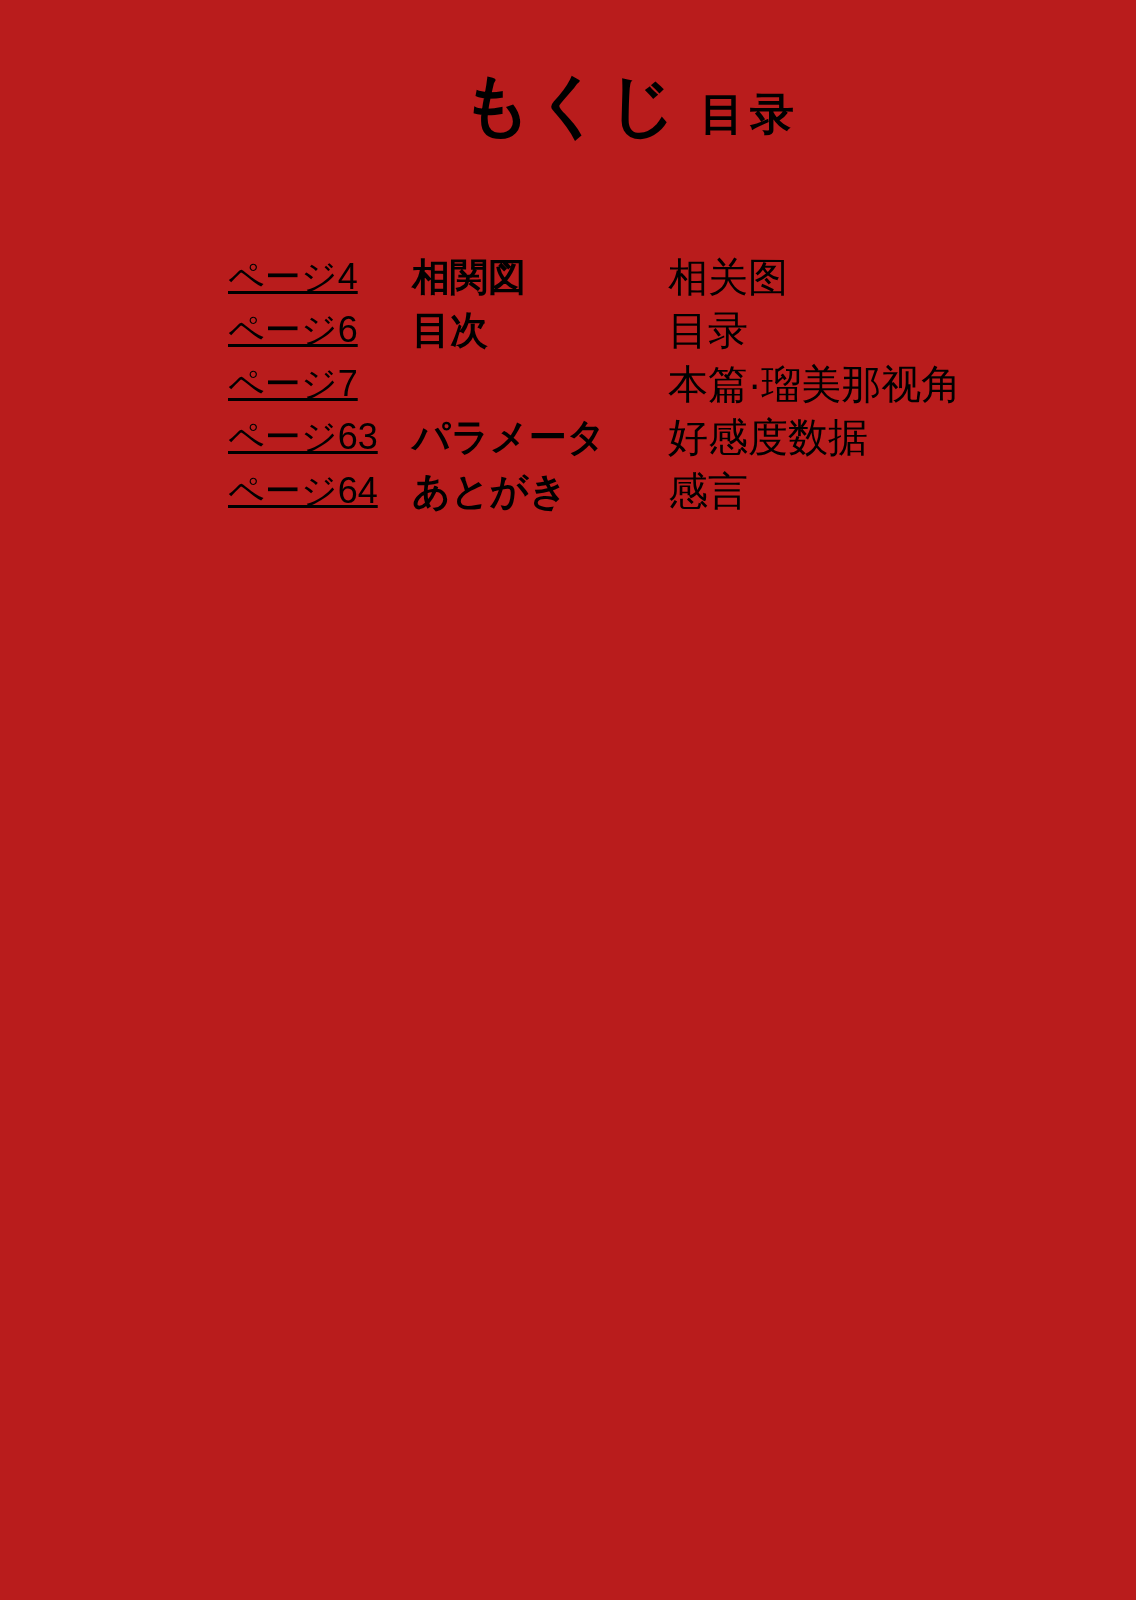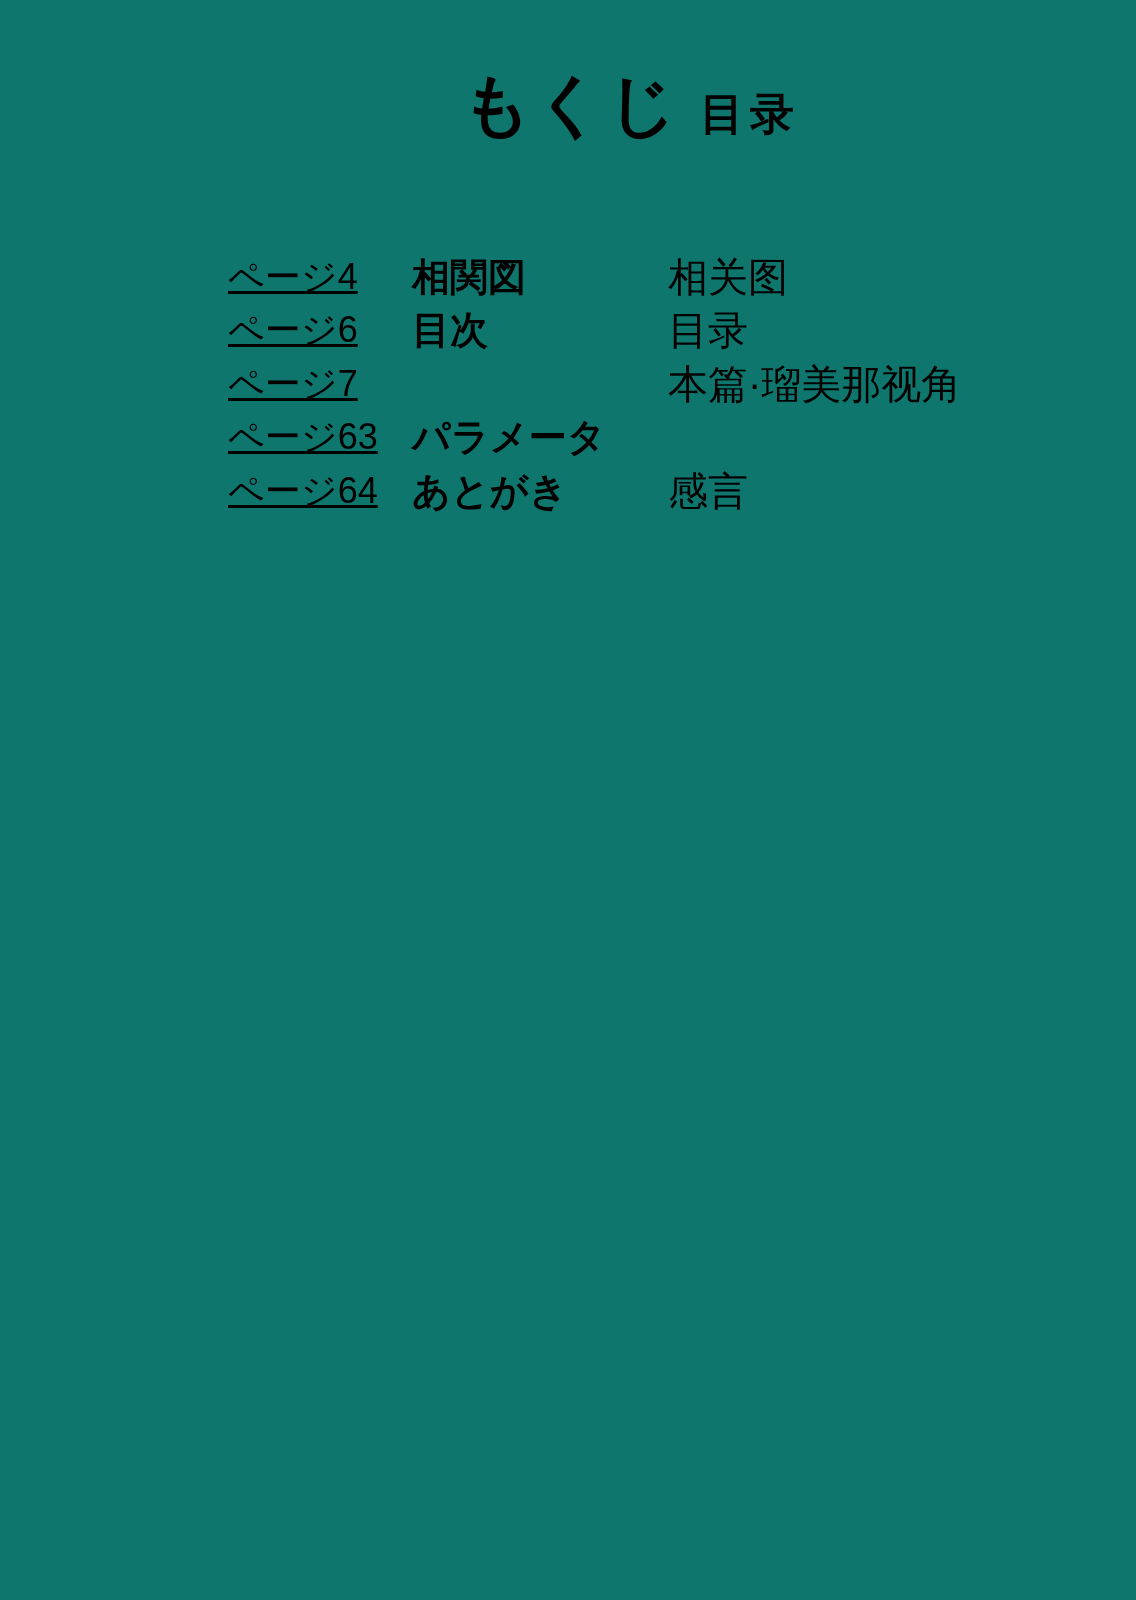--- a/index.html
+++ b/index.html
@@ -4,21 +4,21 @@
 <style>
   html, body {
     margin: 0;
     padding: 0;
     background: #ffffff;
   }
   .page {
     position: relative;
     width: 1136px;
     height: 1600px;
-    background: #0f766e;
+    background: #b91c1c;
     font-family: "Liberation Sans", sans-serif;
     color: #000000;
     overflow: hidden;
   }
   .title-ja {
     position: absolute;
     left: 462px;
     top: 70px;
     font-size: 68px;
     font-weight: 900;
@@ -97,20 +97,21 @@
     </div>
 
     <div class="toc-row">
       <span class="cell page-num">ページ7</span>
       <span class="cell zh-col">本篇·瑠美那视角</span>
     </div>
 
     <div class="toc-row">
       <span class="cell page-num">ページ63</span>
       <span class="cell title-col">パラメータ</span>
+      <span class="cell zh-col">好感度数据</span>
     </div>
 
     <div class="toc-row">
       <span class="cell page-num">ページ64</span>
       <span class="cell title-col">あとがき</span>
       <span class="cell zh-col">感言</span>
     </div>
 
 
   </div>

